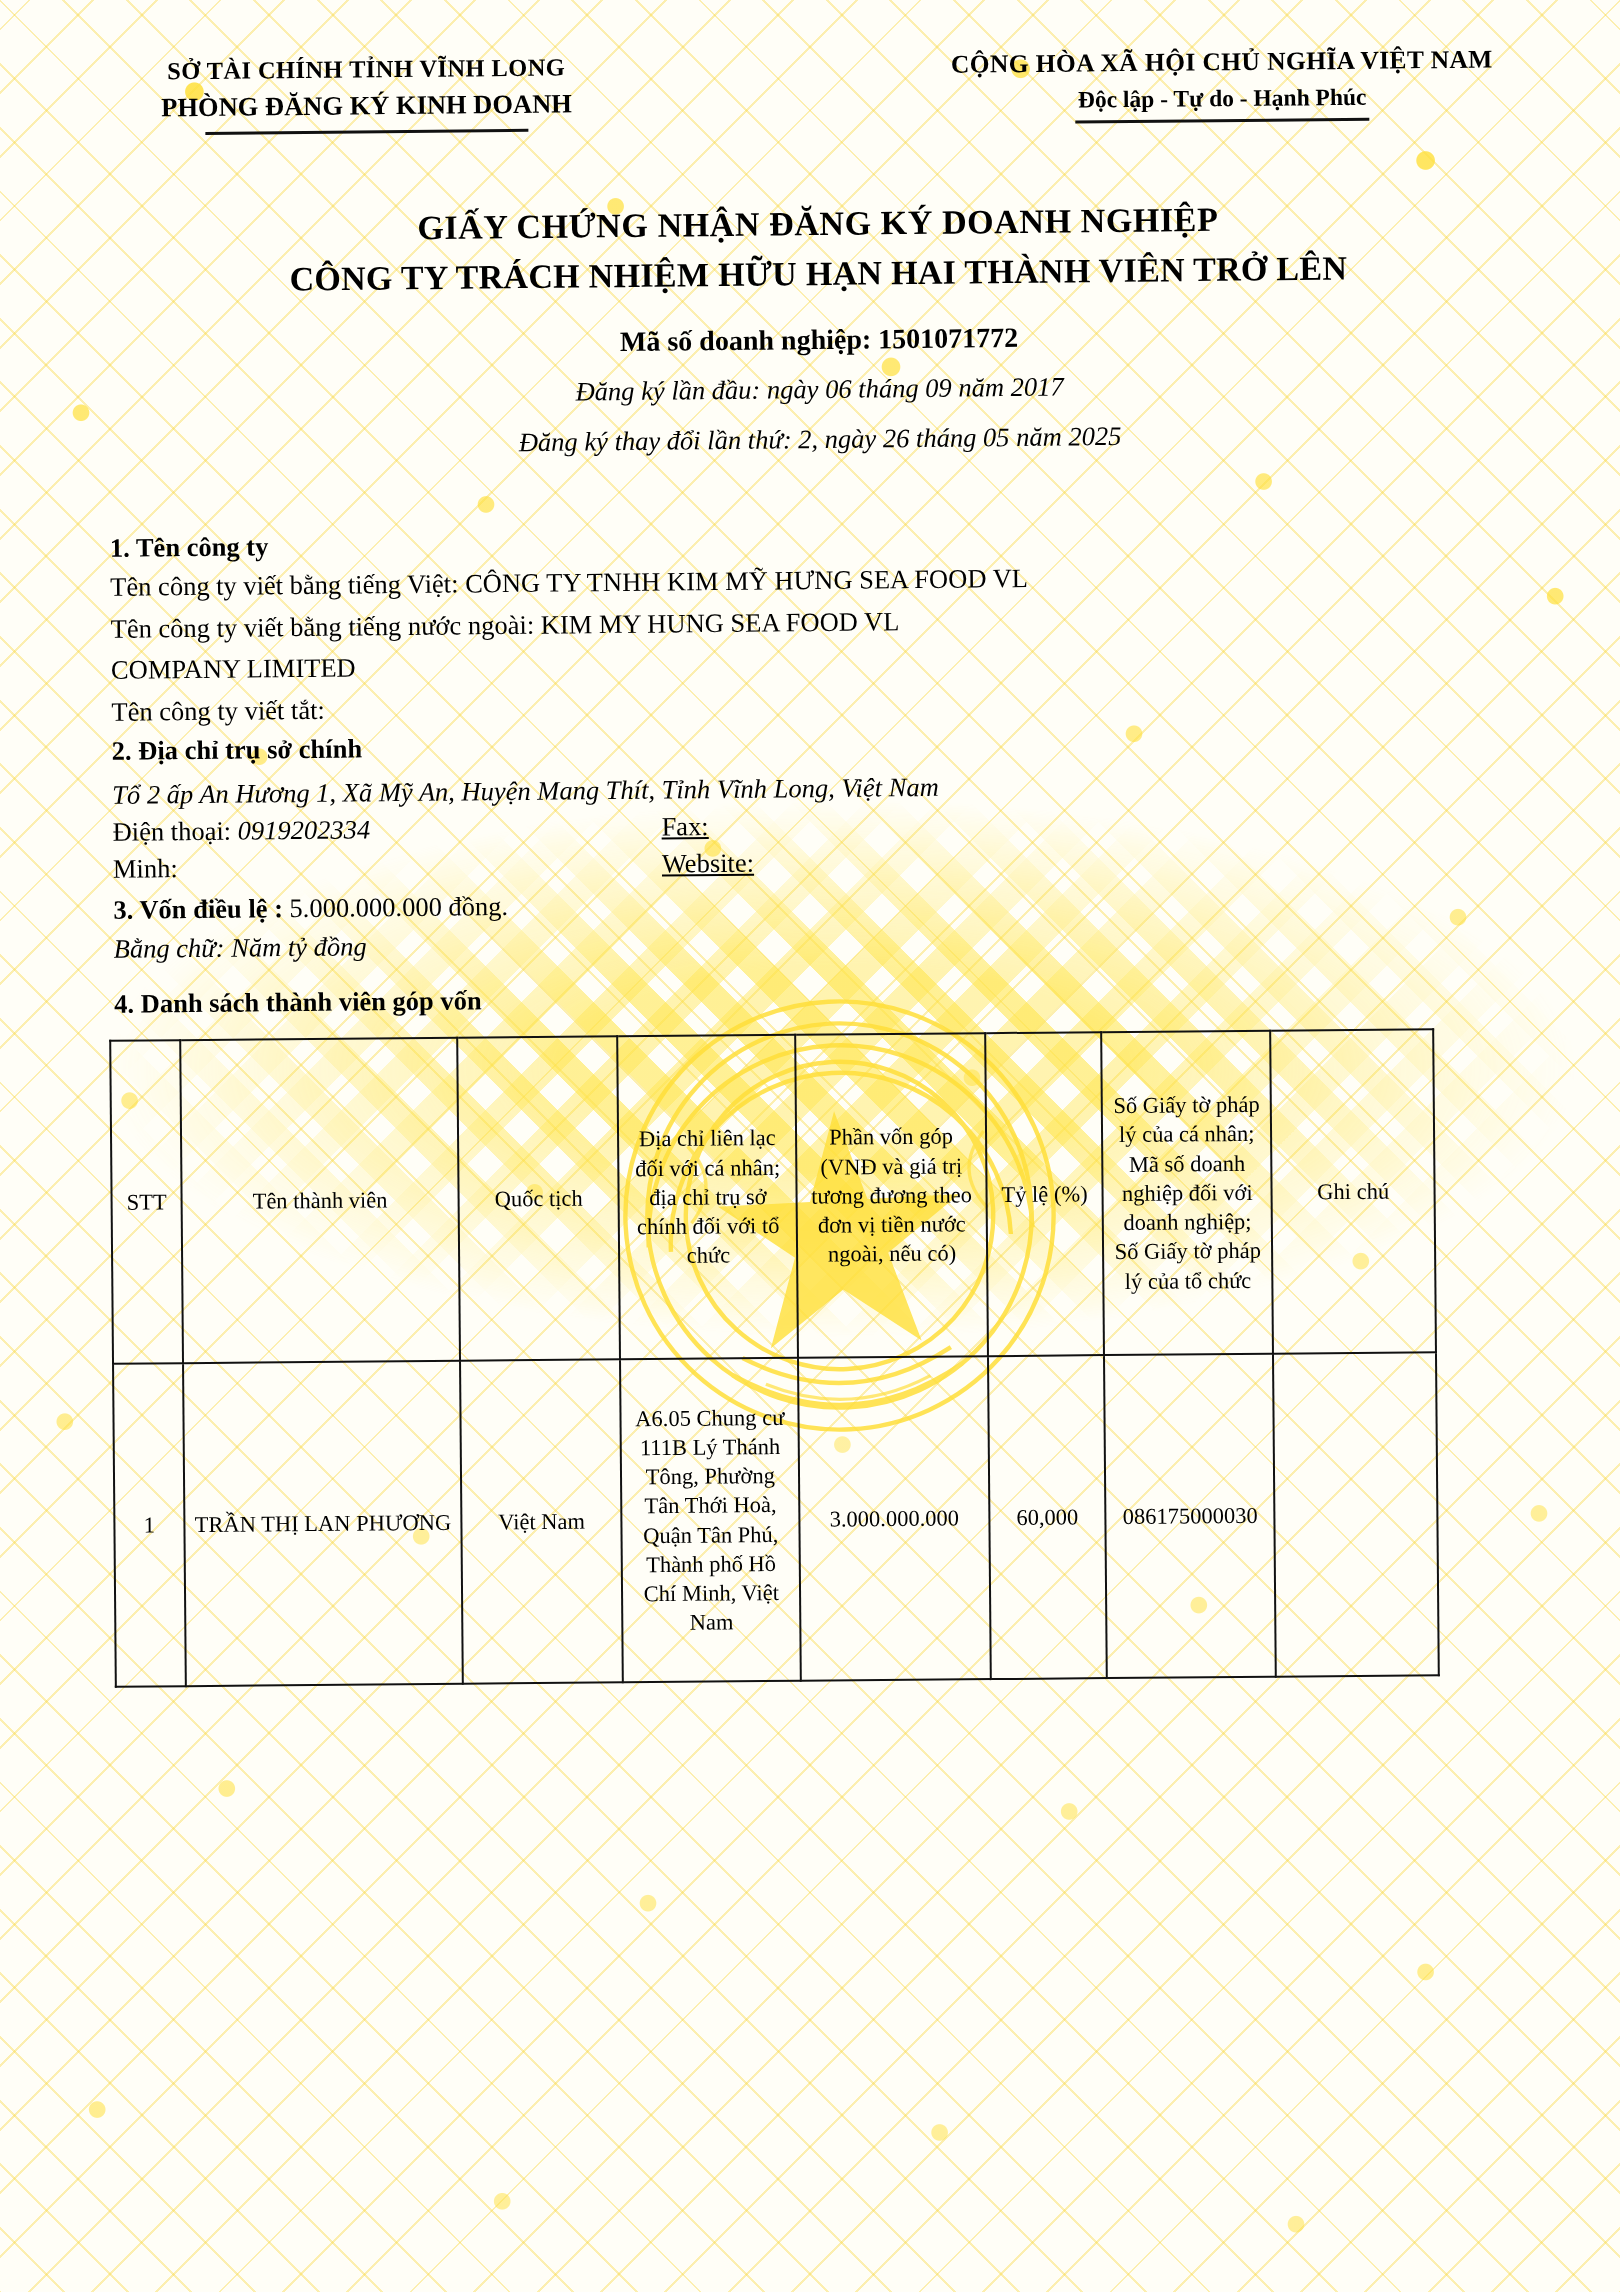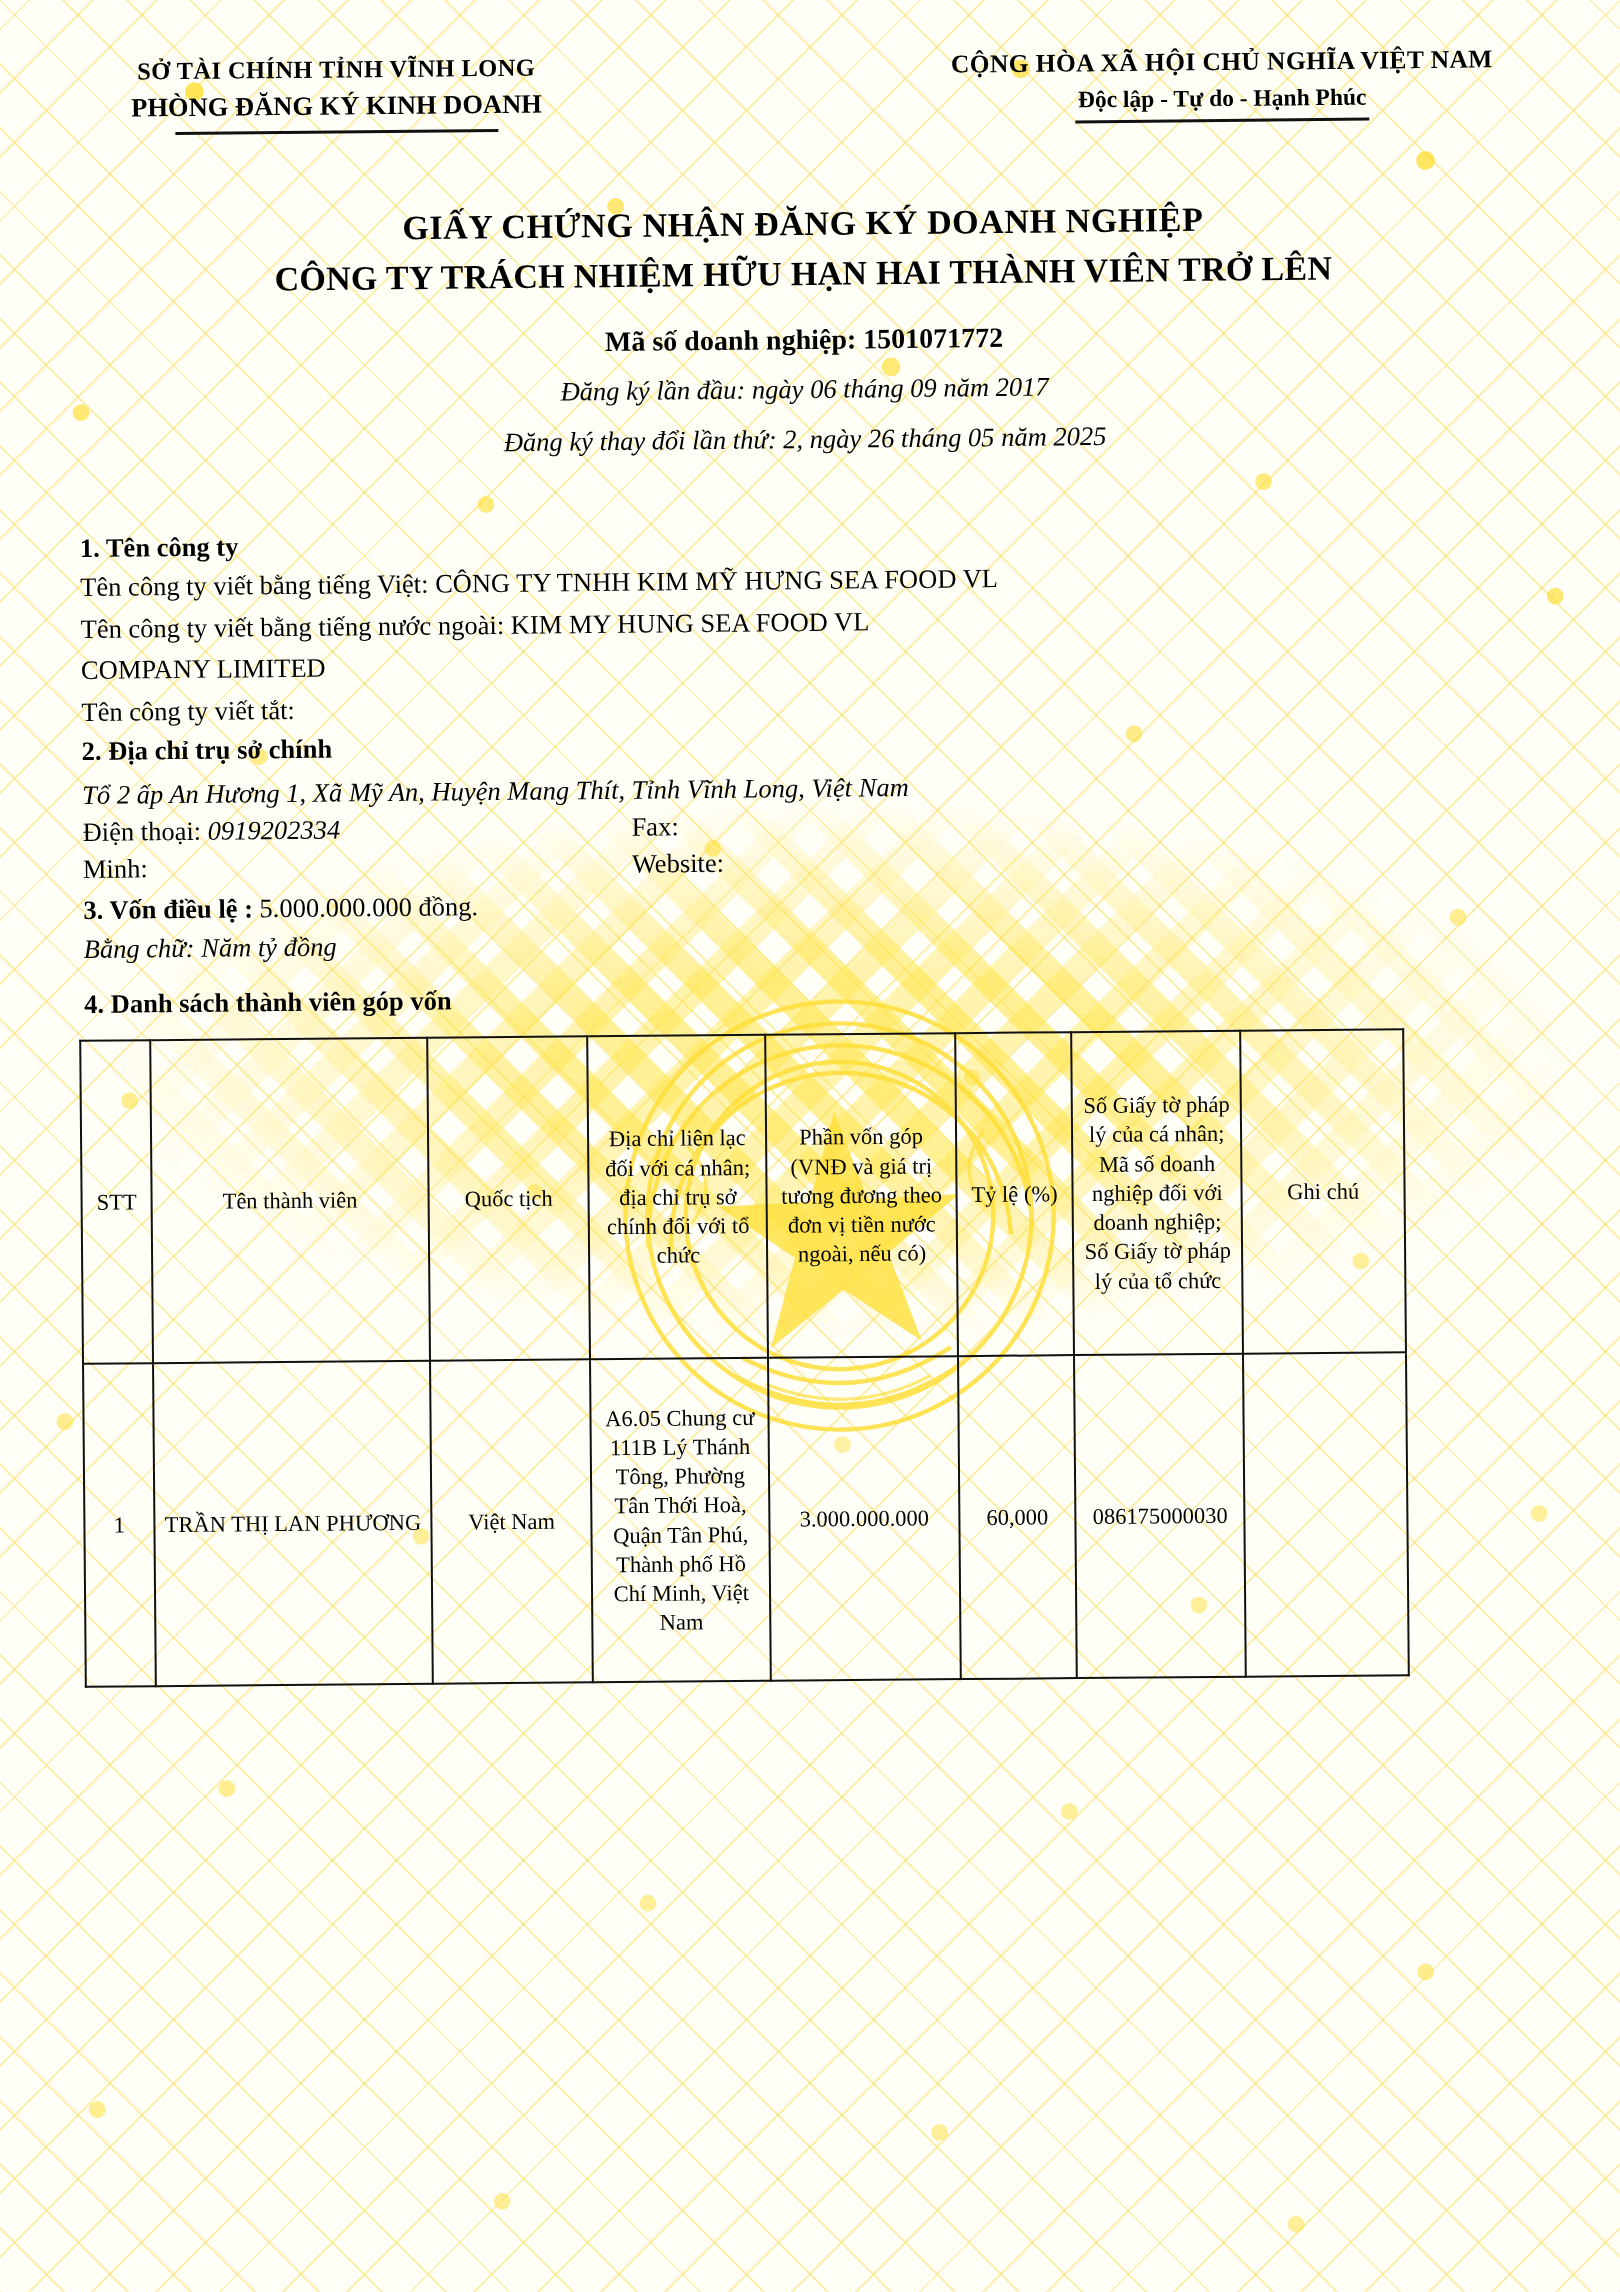--- a/index.html
+++ b/index.html
@@ -80,21 +80,21 @@
     margin-left: -245px;
     transform: rotate(-3deg);
     opacity: .85;
   }
   .wm-emblem svg { width: 100%; height: 100%; }
 
   
   .page {
     position: relative;
     z-index: 2;
-    padding: 51px 94px 0 82px;
+    padding: 51px 94px 0 112px;
   }
 
   
   .doc-header {
     display: flex;
     align-items: flex-start;
     justify-content: space-between;
     transform: rotate(-0.55deg);
   }
   .hdr-left, .hdr-right { text-align: center; }
@@ -168,21 +168,21 @@
     line-height: 1.35;
   }
   .sec-line.italic { font-style: italic; }
   .val-italic { font-style: italic; }
 
   .two-col {
     display: flex;
     margin-top: 5.9px;
   }
   .two-col .c1 { width: 549px; font-size: 26.5px; }
-  .two-col .c2 { font-size: 26.5px; }
+  .two-col .c2 { font-size: 26.5px; text-decoration: underline; }
 
   .addr-line {
     font-size: 26.5px;
     font-style: italic;
     margin-top: 13.7px;
   }
   .cap-line { font-size: 26.5px; margin-top: 9.8px; }
   .cap-line b { font-weight: 700; }
 
   .sec4 {

